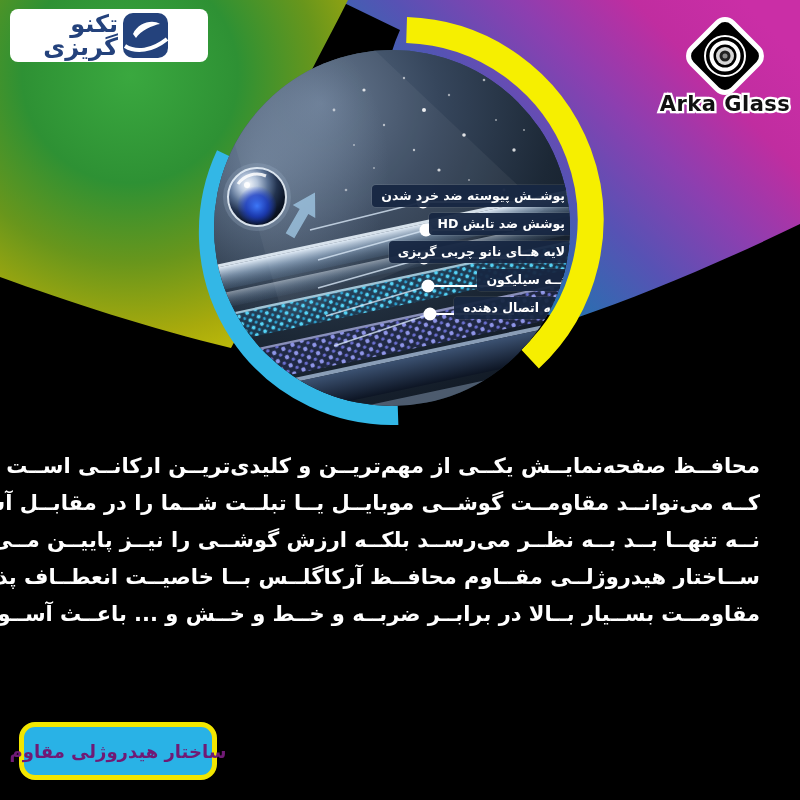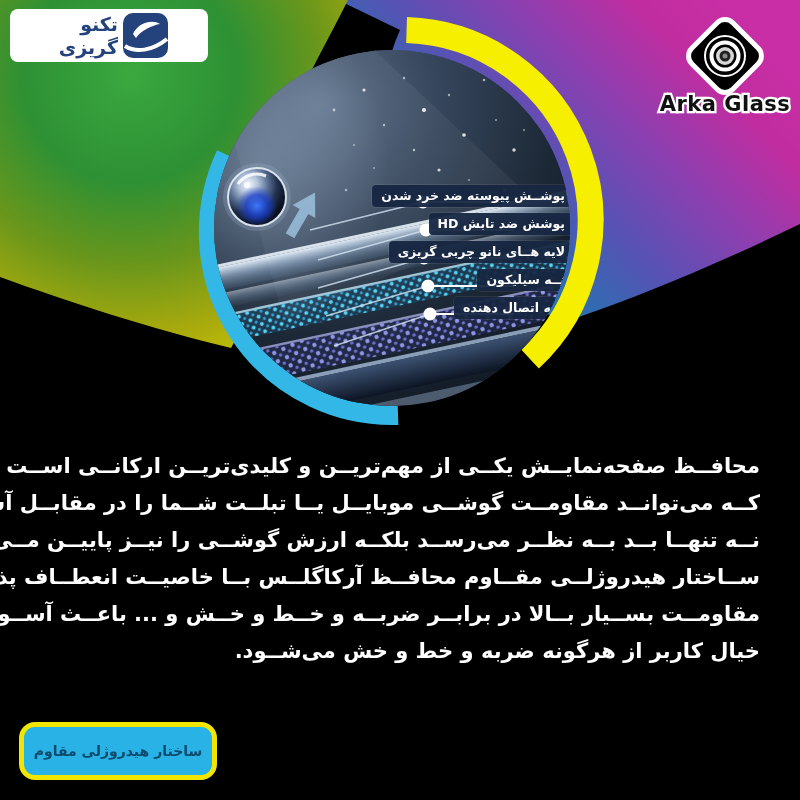--- a/index.html
+++ b/index.html
@@ -18,33 +18,33 @@
               direction:rtl;white-space:nowrap;padding:0 9px;border-radius:4px;
               box-shadow:0 0 0 1px rgba(255,255,255,.08);text-align:right;}
   .r1{top:135px}.r2{top:163px}.r3{top:191px}.r4{top:219px}.r5{top:247px}
 
   
   #brand-left{position:absolute;left:10px;top:9px;width:198px;height:53px;background:#fff;
               border-radius:8px;}
   #tl-icon{position:absolute;left:113px;top:4px;width:45px;height:45px;background:#24427c;
            border-radius:10px;overflow:hidden;}
   #tl-text{position:absolute;left:18px;top:4px;width:90px;text-align:right;direction:rtl;
-           color:#24427c;font-weight:700;font-size:19px;line-height:23px;}
+           color:#24427c;font-weight:700;font-size:24px;line-height:23px;}
 
   
   #brand-right{position:absolute;left:648px;top:8px;width:152px;height:110px;text-align:right;}
 
   
   #paragraph{position:absolute;left:40px;width:720px;top:448px;direction:rtl;color:#fff;
              font-weight:700;font-size:21px;line-height:37px;text-align:right;}
   #paragraph .pline{white-space:nowrap;}
 
   
   #cta{position:absolute;left:19px;top:722px;width:188px;height:48px;background:#29b2e6;
-       border:5px solid #f2e600;border-radius:16px;color:#0c4a6e;font-weight:700;font-size:14px;
+       border:5px solid #f2e600;border-radius:16px;color:#701a75;font-weight:700;font-size:18px;
        direction:rtl;display:flex;align-items:center;justify-content:center;white-space:nowrap;
        cursor:pointer;text-align:right;}
 </style>
 </head>
 <body>
 
 <div id="stage">
 
   <svg id="bg" viewBox="0 0 800 800">
     <defs>
@@ -249,18 +249,17 @@
       <text x="77" y="103" text-anchor="middle" font-size="21" font-weight="bold" font-family="DejaVu Sans, Liberation Sans, sans-serif" fill="#111111" stroke="#ffffff" stroke-width="4.5" paint-order="stroke" letter-spacing="0.5">Arka Glass</text>
     </svg>
   </div>
 
   <div id="paragraph">
     <div class="pline">محافــظ صفحه‌نمایــش یکــی از مهم‌تریــن و کلیدی‌تریــن ارکانــی اســت</div>
     <div class="pline">کــه می‌توانــد مقاومــت گوشــی موبایــل یــا تبلــت شــما را در مقابــل آســیب</div>
     <div class="pline">نــه تنهــا بــد بــه نظــر می‌رســد بلکــه ارزش گوشــی را نیــز پاییــن مــی‌آورد.</div>
     <div class="pline">ســاختار هیدروژلــی مقــاوم محافــظ آرکاگلــس بــا خاصیــت انعطــاف پذیــری،</div>
     <div class="pline">مقاومــت بســیار بــالا در برابــر ضربــه و خــط و خــش و ... باعــث آســودگی</div>
-    <div class="pline">خیال کاربر از هرگونه ضربه و خط و خش می‌شــود.</div>
   </div>
 
   <div id="cta">ساختار هیدروژلی مقاوم</div>
 
 </div>
 
 </body></html>

